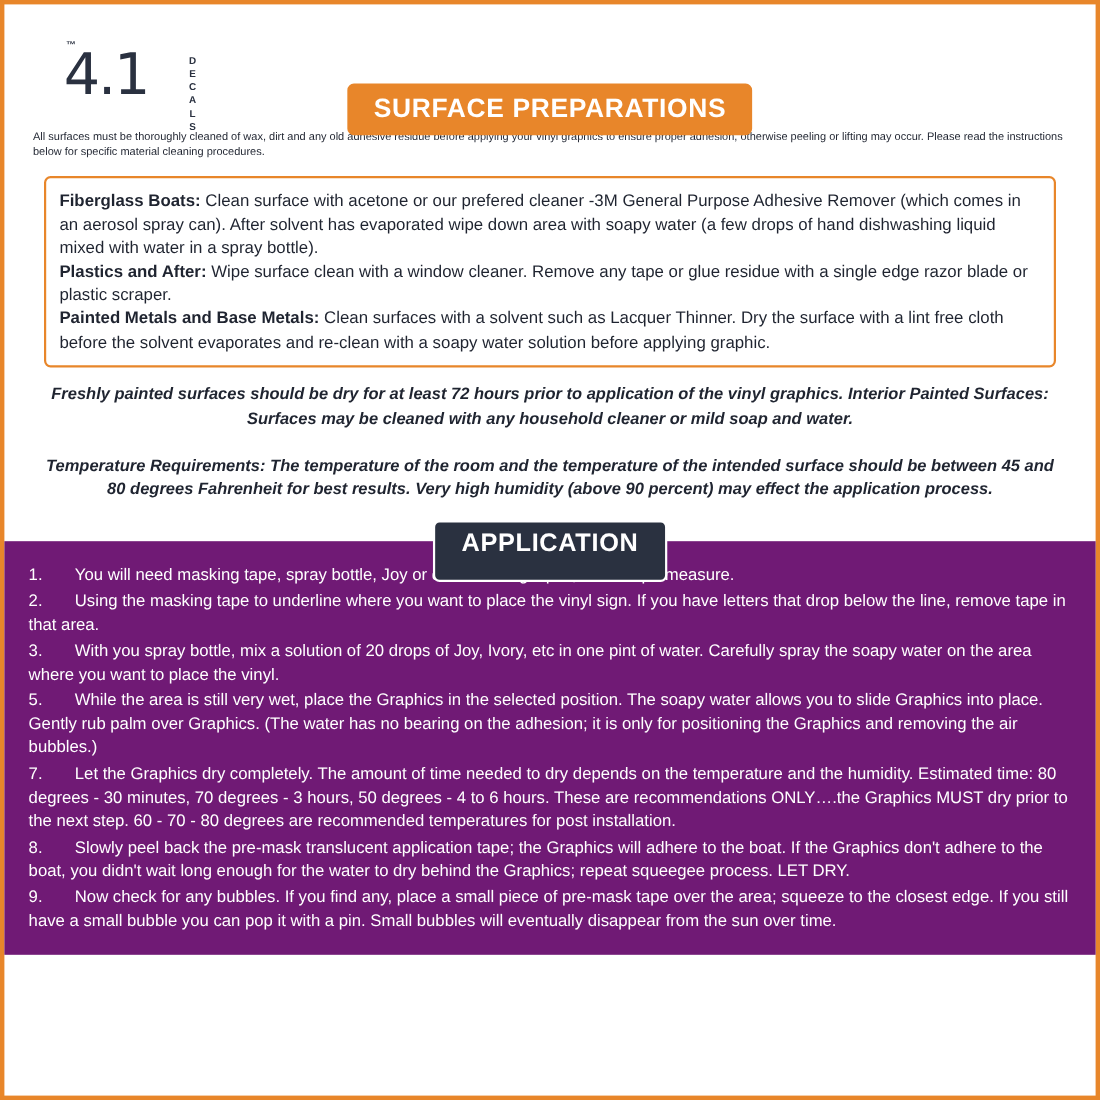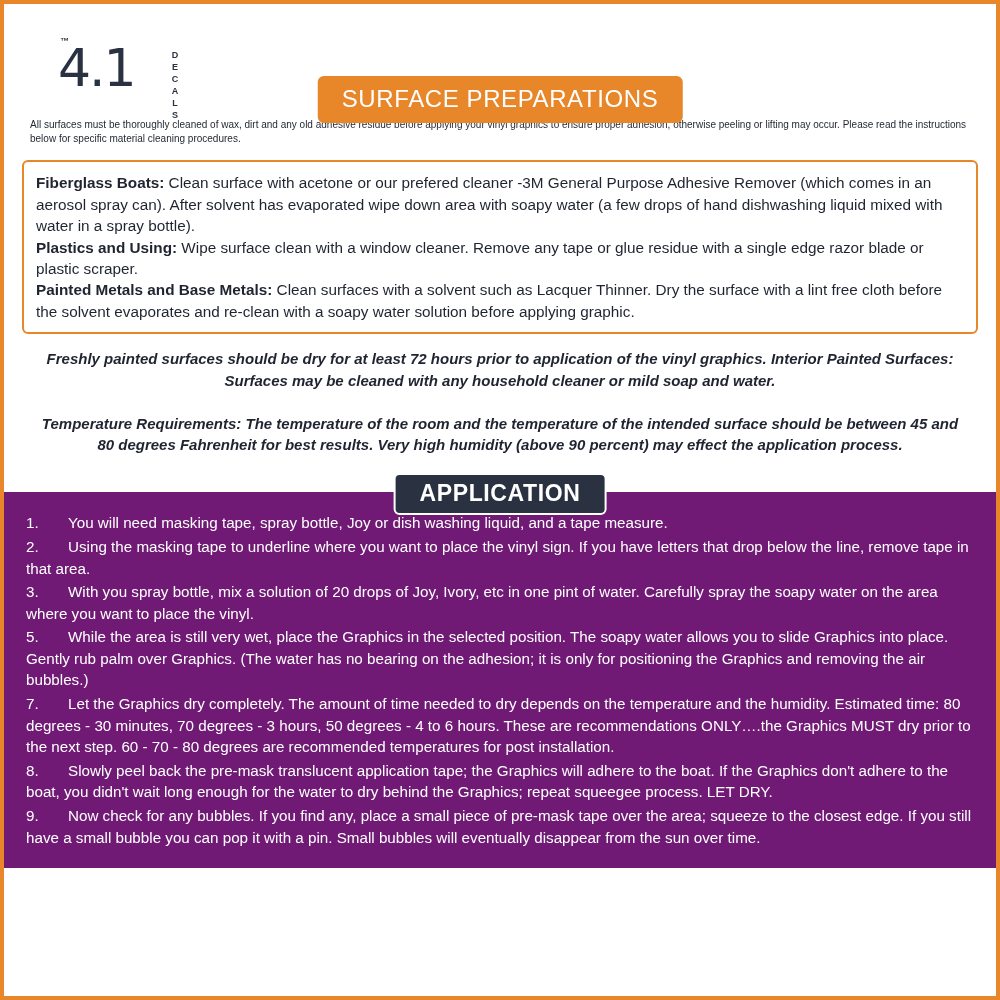--- a/index.html
+++ b/index.html
@@ -76,37 +76,37 @@
   .title-pill {
     position: absolute;
     left: 50%;
     transform: translateX(-50%);
     top: 56px;
     background: #e8862a;
     border: 2px solid #e8862a;
     border-radius: 6px;
     color: #ffffff;
     font-size: 24px;
-    font-weight: normal;
+    font-weight: bold;
     letter-spacing: 0.6px;
     padding: 7px 22px 8px 22px;
     white-space: nowrap;
   }
 
   
   .intro {
     margin: 20px 8px 14px 8px;
     font-size: 10px;
     line-height: 1.42;
     color: #1f2430;
   }
 
   
   .box {
-    margin: 0 0;
+    margin: 0 18px;
     border: 2px solid #e8862a;
     border-radius: 6px;
     padding: 10px 12px 10px 12px;
     font-size: 15.3px;
     line-height: 1.4;
   }
   .box p {
     margin: 0;
   }
   .box b {
@@ -137,21 +137,21 @@
     transform: translateX(-50%);
     top: 0;
     z-index: 3;
     background: #2a3140;
     border: 2px solid #ffffff;
     border-radius: 6px;
     color: #ffffff;
     font-size: 23px;
     font-weight: bold;
     letter-spacing: 0.6px;
-    padding: 5px 24px 6px 24px;
+    padding: 5px 24px 20px 24px;
     white-space: nowrap;
     text-align: center;
   }
   .app-panel {
     position: absolute;
     left: -18px;
     right: -18px;
     top: 19px;
     background: #701a75;
     color: #ffffff;
@@ -182,21 +182,21 @@
         <span class="mark">4.1</span>
         <span class="vert">DECALS</span>
       </div>
       <div class="title-pill">SURFACE PREPARATIONS</div>
     </div>
 
     <p class="intro">All surfaces must be thoroughly cleaned of wax, dirt and any old adhesive residue before applying your vinyl graphics to ensure proper adhesion, otherwise peeling or lifting may occur. Please read the instructions below for specific material cleaning procedures.</p>
 
     <div class="box">
       <p><b>Fiberglass Boats:</b><span> Clean surface with acetone or our prefered cleaner -3M General Purpose Adhesive Remover (which comes in an aerosol spray can). After solvent has evaporated wipe down area with soapy water (a few drops of hand dishwashing liquid mixed with water in a spray bottle).</span></p>
-      <p><b>Plastics and Using:</b><span> Wipe surface clean with a window cleaner. Remove any tape or glue residue with a single edge razor blade or plastic scraper.</span></p>
+      <p><b>Plastics and After:</b><span> Wipe surface clean with a window cleaner. Remove any tape or glue residue with a single edge razor blade or plastic scraper.</span></p>
       <p><b>Painted Metals and Base Metals:</b><span> Clean surfaces with a solvent such as Lacquer Thinner. Dry the surface with a lint free cloth before the solvent evaporates and re-clean with a soapy water solution before applying graphic.</span></p>
     </div>
 
     <p class="note">Freshly painted surfaces should be dry for at least 72 hours prior to application of the vinyl graphics. Interior Painted Surfaces: Surfaces may be cleaned with any household cleaner or mild soap and water.</p>
     <p class="note second">Temperature Requirements: The temperature of the room and the temperature of the intended surface should be between 45 and 80 degrees Fahrenheit for best results. Very high humidity (above 90 percent) may effect the application process.</p>
 
     <div class="app-wrap">
       <div class="app-pill">APPLICATION</div>
       <div class="app-panel">
         <p class="step"><span class="num">1.</span><span>You will need masking tape, spray bottle, Joy or dish washing liquid, and a tape measure.</span></p>

